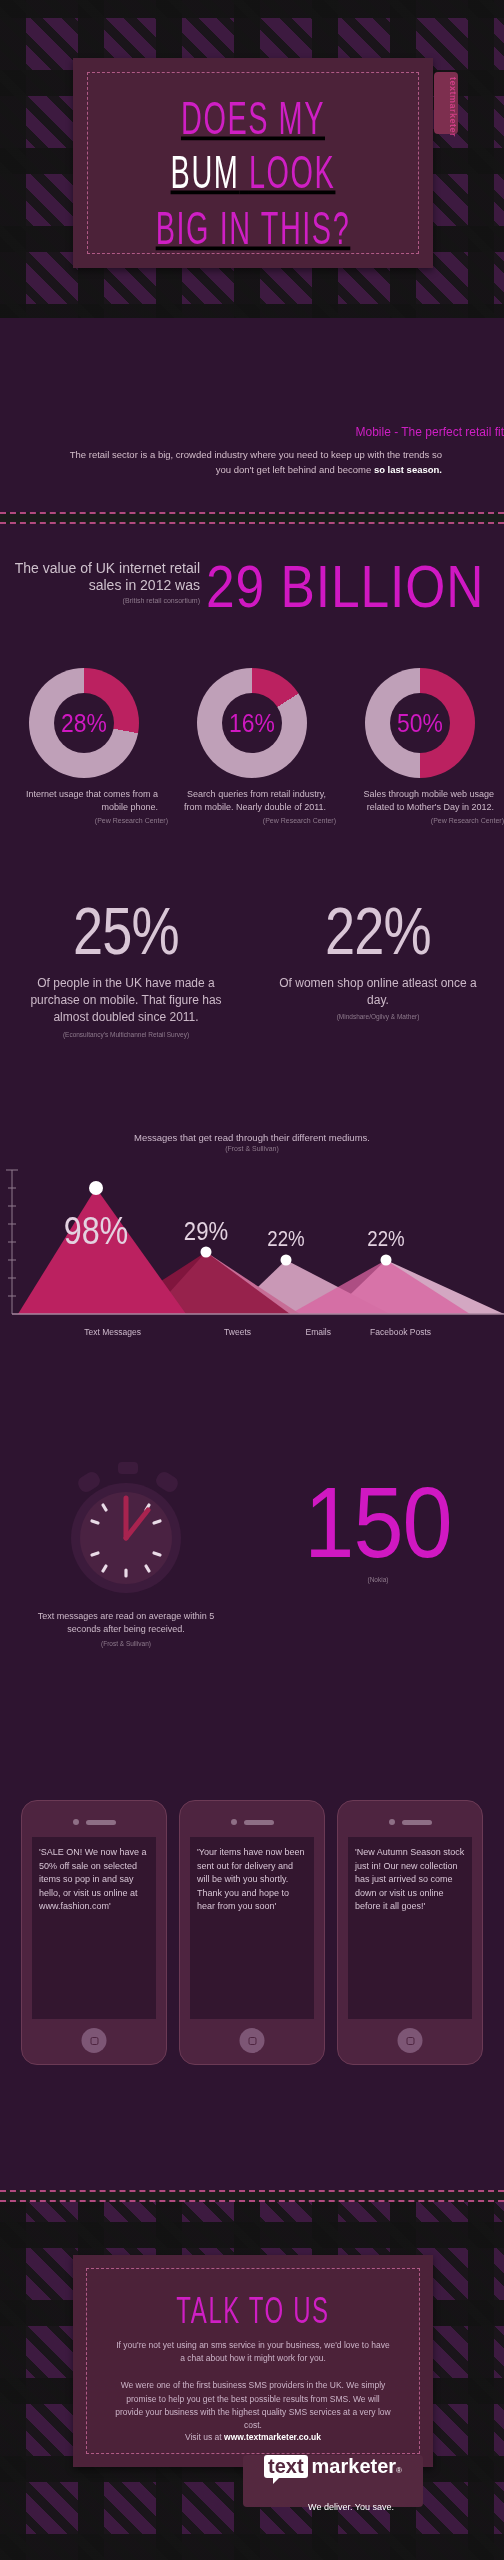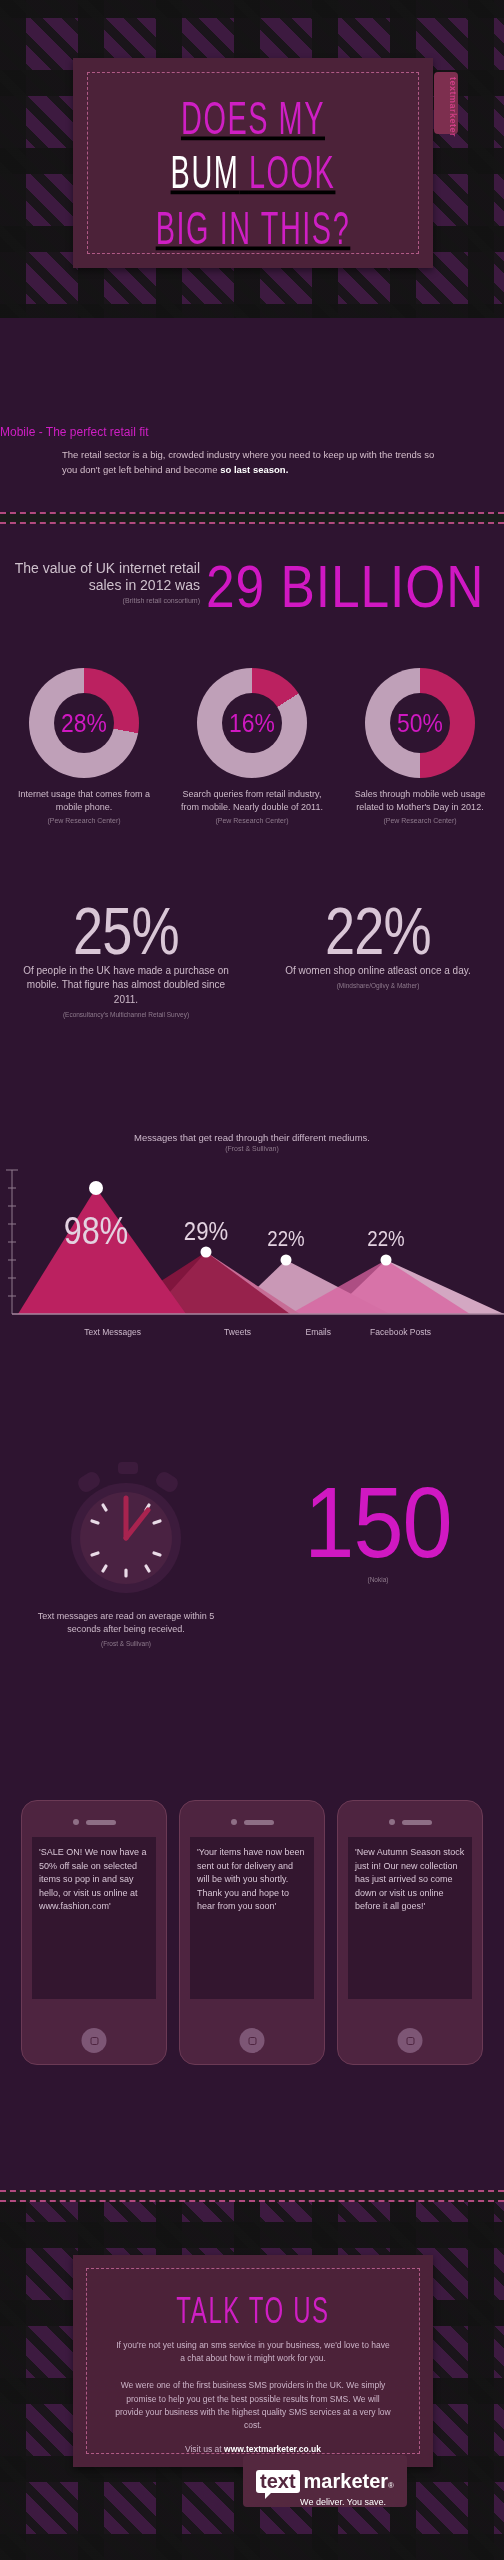--- a/index.html
+++ b/index.html
@@ -69,21 +69,21 @@
     border-radius:4px;
     color:#cf3f86;
     font-size:9px; font-weight:bold;
     writing-mode:vertical-rl;
     text-align:center;
     padding-top:5px;
     letter-spacing:.5px;
   }
 
   
-  #intro { position:absolute; left:0; top:425px; width:504px; text-align:left; }
+  #intro { position:absolute; left:0; top:425px; width:504px; text-align:right; }
   #intro-title { color:#cf1fc4; font-size:12px; font-weight:400; }
   #intro-body {
     color:#d3bdca; font-size:9.5px; line-height:1.55;
     margin-top:9px; padding:0 62px;
   }
   #intro-body b { color:#ffffff; }
 
   
   .divider {
     position:absolute; left:0; width:504px; height:12px;
@@ -105,21 +105,21 @@
     position:absolute; left:206px; top:-4px;
     color:#d018c2; font-size:56px; font-weight:300;
     letter-spacing:1px;
     transform:scaleX(.92) scaleY(1.05);
     transform-origin:left top;
     white-space:nowrap;
   }
 
   
   #donuts { position:absolute; left:0; top:668px; width:504px; display:flex; }
-  .donut-cell { flex:1; text-align:center; }
+  .donut-cell { flex:1; text-align:right; }
   .donut-wrap { position:relative; width:110px; height:110px; margin:0 auto; }
   .donut-ring { width:110px; height:110px; border-radius:50%; }
   .donut-hole {
     position:absolute; left:25px; top:25px;
     width:60px; height:60px; border-radius:50%;
     background:#2e1430;
   }
   .donut-val {
     position:absolute; left:0; top:0; width:110px; height:110px;
     display:flex; align-items:center; justify-content:center;
@@ -132,21 +132,21 @@
   }
   .donut-src { color:#8e7a8c; font-size:7px; margin-top:4px; }
 
   
   #bigpct { position:absolute; left:0; top:900px; width:504px; display:flex; }
   .pct-cell { flex:1; text-align:center; }
   .pct-num {
     color:#d9c6d6; font-size:66px; font-weight:300;
     line-height:.95; transform:scaleX(.82); letter-spacing:-1px;
   }
-  .pct-cap { color:#ccb9c8; font-size:10px; line-height:1.45; margin-top:1px; padding:0 18px; }
+  .pct-cap { color:#ccb9c8; font-size:12px; line-height:1.45; margin-top:12px; padding:0 18px; }
   .pct-src { color:#8e7a8c; font-size:6.5px; margin-top:4px; }
 
   
   #chart { position:absolute; left:0; top:1132px; width:504px; }
   #chart-title { text-align:center; color:#cbb7c9; font-size:9.5px; }
   #chart-src { text-align:center; color:#8e7a8c; font-size:7px; margin-top:2px; }
   #chart-area { position:relative; width:426px; height:160px; margin-top:12px; }
   #chart-svg { position:absolute; left:0; top:0; }
   .chart-lbl {
     position:absolute; color:#cbb7c9; font-size:8.5px;
@@ -176,21 +176,21 @@
     border:1.5px solid #6b3a55;
     border-radius:16px;
     background:#4e2440;
     padding:14px 10px 0;
     position:relative;
   }
   .phone-top { display:flex; align-items:center; justify-content:center; gap:7px; height:14px; }
   .phone-cam { width:6px; height:6px; border-radius:50%; background:#8e6f86; }
   .phone-spk { width:30px; height:5px; border-radius:3px; background:#8e6f86; }
   .phone-screen {
-    margin-top:8px; height:162px;
+    margin-top:8px; height:182px;
     background:#33162f;
     padding:9px 7px;
     color:#d8c6d6; font-size:9px; line-height:1.5;
   }
   .phone-home {
     position:absolute; left:50%; bottom:11px; transform:translateX(-50%);
     width:25px; height:25px; border-radius:50%; background:#7d5675;
     display:flex; align-items:center; justify-content:center;
   }
   .phone-home i { display:block; width:8px; height:8px; border:1.4px solid #4e2440; border-radius:2px; }
@@ -201,29 +201,29 @@
     background:#4c2239;
     box-shadow:0 3px 7px rgba(0,0,0,.45);
   }
   #talk-inner { position:absolute; inset:13px; border:1px dashed #b05a86; padding:22px 26px 0; text-align:center; }
   #talk-title {
     color:#cf1fc4; font-size:30px; font-weight:300; letter-spacing:2px;
     transform:scaleX(.8) scaleY(1.2); transform-origin:center top;
   }
   .talk-p { color:#cbb3c7; font-size:8.5px; line-height:1.55; margin-top:14px; }
   .talk-p.sp { }
-  #talk-visit { color:#cbb3c7; font-size:8.5px; margin-top:12px; }
+  #talk-visit { color:#cbb3c7; font-size:8.5px; }
   #talk-visit b { color:#ffffff; }
 
   
   #logo {
     position:absolute; left:243px; top:2455px;
-    width:164px; height:52px;
+    width:180px; height:52px;
     background:#54283f; border-radius:4px;
-    display:flex; flex-direction:column; align-items:center; justify-content:flex-end;
+    display:flex; flex-direction:column; align-items:center; justify-content:flex-start;gap:20px;
   }
   #logo-row { display:flex; align-items:baseline; }
   #logo-text {
     background:#ffffff; color:#54283f; font-weight:bold;
     font-size:20px; padding:1px 4px 2px; border-radius:3px;
     position:relative; line-height:1;
   }
   #logo-text:after {
     content:""; position:absolute; left:9px; bottom:-6px;
     border-left:7px solid #ffffff; border-bottom:7px solid transparent;

